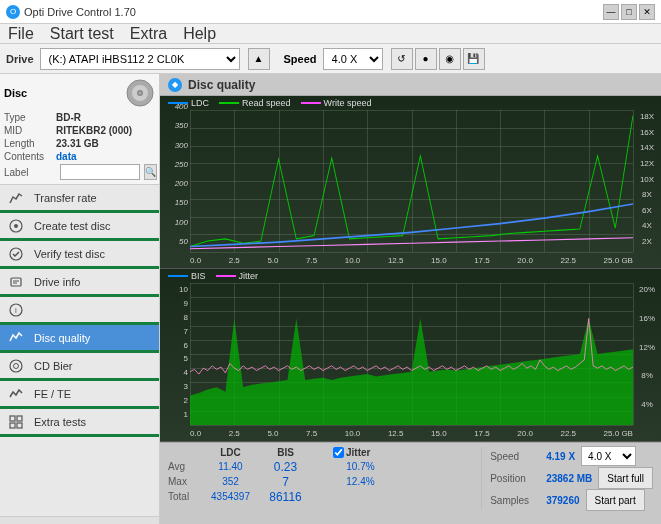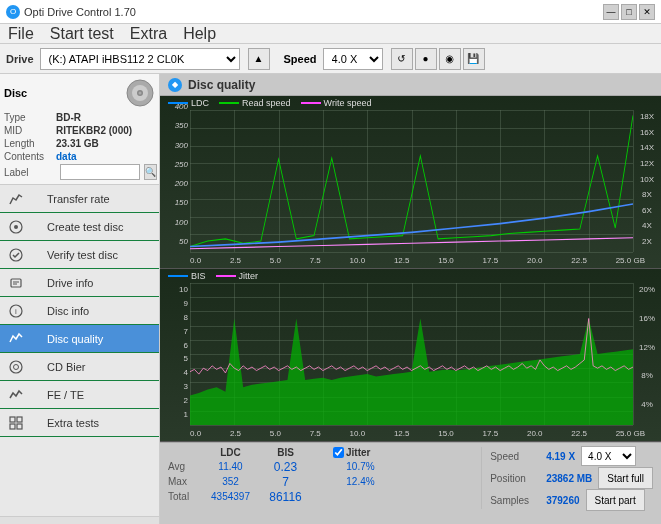--- a/index.html
+++ b/index.html
@@ -41,21 +41,21 @@
     .disc-info-row { display: flex; font-size: 10px; margin-bottom: 2px; }
     .disc-info-label { color: #555; width: 52px; flex-shrink: 0; }
     .disc-info-value { color: #333; font-weight: bold; }
     .disc-info-value.blue { color: #0066cc; }
     .label-row { display: flex; align-items: center; gap: 4px; font-size: 10px; margin-top: 2px; }
     .label-input { height: 16px; border: 1px solid #aaa; width: 80px; font-size: 10px; }
     .label-icon-btn { width: 16px; height: 16px; background: #e0e0e0; border: 1px solid #aaa; display: flex; align-items: center; justify-content: center; cursor: pointer; font-size: 9px; }
 
     
     .sidebar-menu { flex: 1; }
-    .sidebar-item { display: flex; align-items: center; height: 28px; padding: 0 8px; cursor: pointer; font-size: 11px; color: #333; border-bottom: 1px solid #15803d; gap: 23px; }
+    .sidebar-item { display: flex; align-items: center; height: 28px; padding: 0 8px; cursor: pointer; font-size: 11px; color: #333; border-bottom: 3px solid #15803d; gap: 10px; }
     .sidebar-item.active { background: #4a90d9; color: white; }
     .sidebar-item-icon { width: 16px; height: 16px; display: flex; align-items: center; justify-content: center; flex-shrink: 0; }
     .sidebar-item-label { flex: 1; }
 
     .sidebar-status { display: flex; align-items: center; height: 26px; padding: 0 8px; cursor: pointer; font-size: 11px; color: #333; border-top: 1px solid #ccc; background: #e0e0e0; gap: 4px; margin-top: auto; }
 
     
     .content { flex: 1; display: flex; flex-direction: column; background: #3a4a3a; }
 
     
@@ -77,21 +77,21 @@
     .legend-color.bis { background: #0088ff; }
     .legend-color.jitter { background: #ff44ff; }
 
     
     .y-axis { position: absolute; left: 0; top: 0; bottom: 20px; width: 30px; display: flex; flex-direction: column; justify-content: space-between; padding: 2px 2px; }
     .y-label { font-size: 8px; color: #ccc; text-align: right; }
     .y-axis-right { position: absolute; right: 0; top: 0; bottom: 20px; width: 28px; display: flex; flex-direction: column; justify-content: space-between; padding: 2px 2px; }
     .y-label-r { font-size: 8px; color: #ccc; text-align: center; }
 
     
-    .x-axis { position: absolute; bottom: 0; left: 30px; right: 16px; height: 16px; display: flex; justify-content: space-between; align-items: center; }
+    .x-axis { position: absolute; bottom: 0; left: 30px; right: 28px; height: 16px; display: flex; justify-content: space-between; align-items: center; }
     .x-label { font-size: 8px; color: #ccc; }
 
     
     .chart-grid { position: absolute; top: 14px; left: 30px; right: 28px; bottom: 16px; }
     .grid-line-h { position: absolute; left: 0; right: 0; height: 1px; background: rgba(100,120,100,0.4); }
     .grid-line-v { position: absolute; top: 0; bottom: 0; width: 1px; background: rgba(100,120,100,0.4); }
 
     
     .chart-svg { position: absolute; top: 14px; left: 30px; right: 28px; bottom: 16px; }
     .chart-svg svg { width: 100%; height: 100%; }
@@ -238,21 +238,20 @@
         </div>
         <span class="sidebar-item-label">Drive info</span>
       </div>
       <div class="sidebar-item">
         <div class="sidebar-item-icon">
           <svg width="14" height="14" viewBox="0 0 14 14">
               <circle cx="7" cy="7" r="6" fill="none" stroke="#555" stroke-width="1.2"></circle>
               <text x="7" y="10" text-anchor="middle" font-size="8" fill="#555">i</text>
             </svg>
         </div>
-        <span class="sidebar-item-label">Disc info</span>
       </div>
       <div class="sidebar-item active">
         <div class="sidebar-item-icon">
           <svg width="14" height="14" viewBox="0 0 14 14">
               <polyline points="1,10 4,4 7,7 10,2 13,5" fill="none" stroke="white" stroke-width="1.5"></polyline>
             </svg>
         </div>
         <span class="sidebar-item-label">Disc quality</span>
       </div>
       <div class="sidebar-item">

